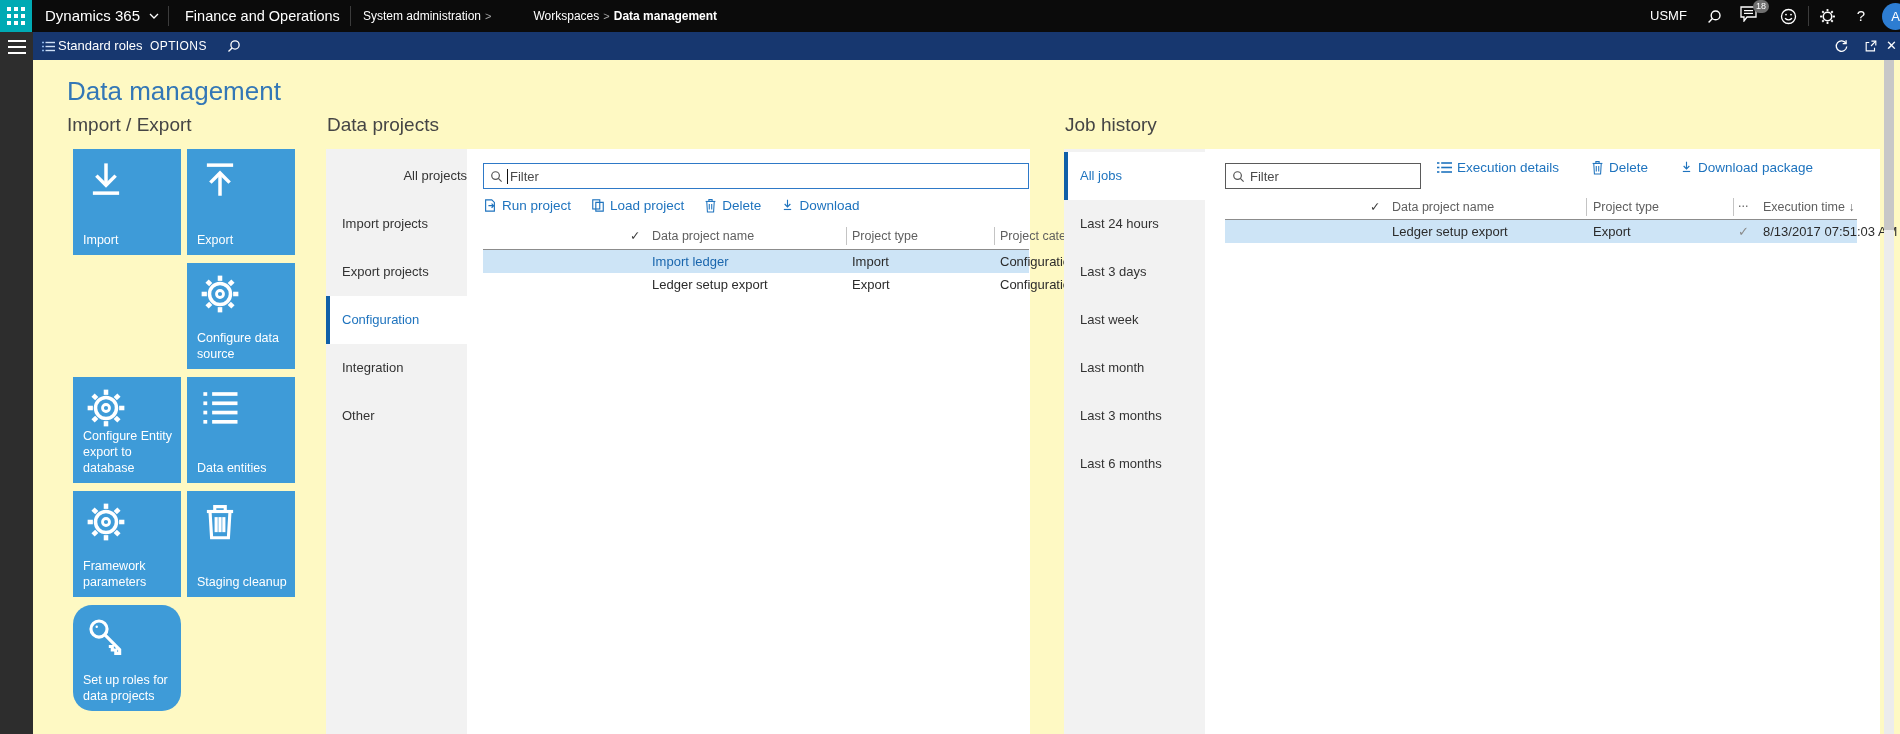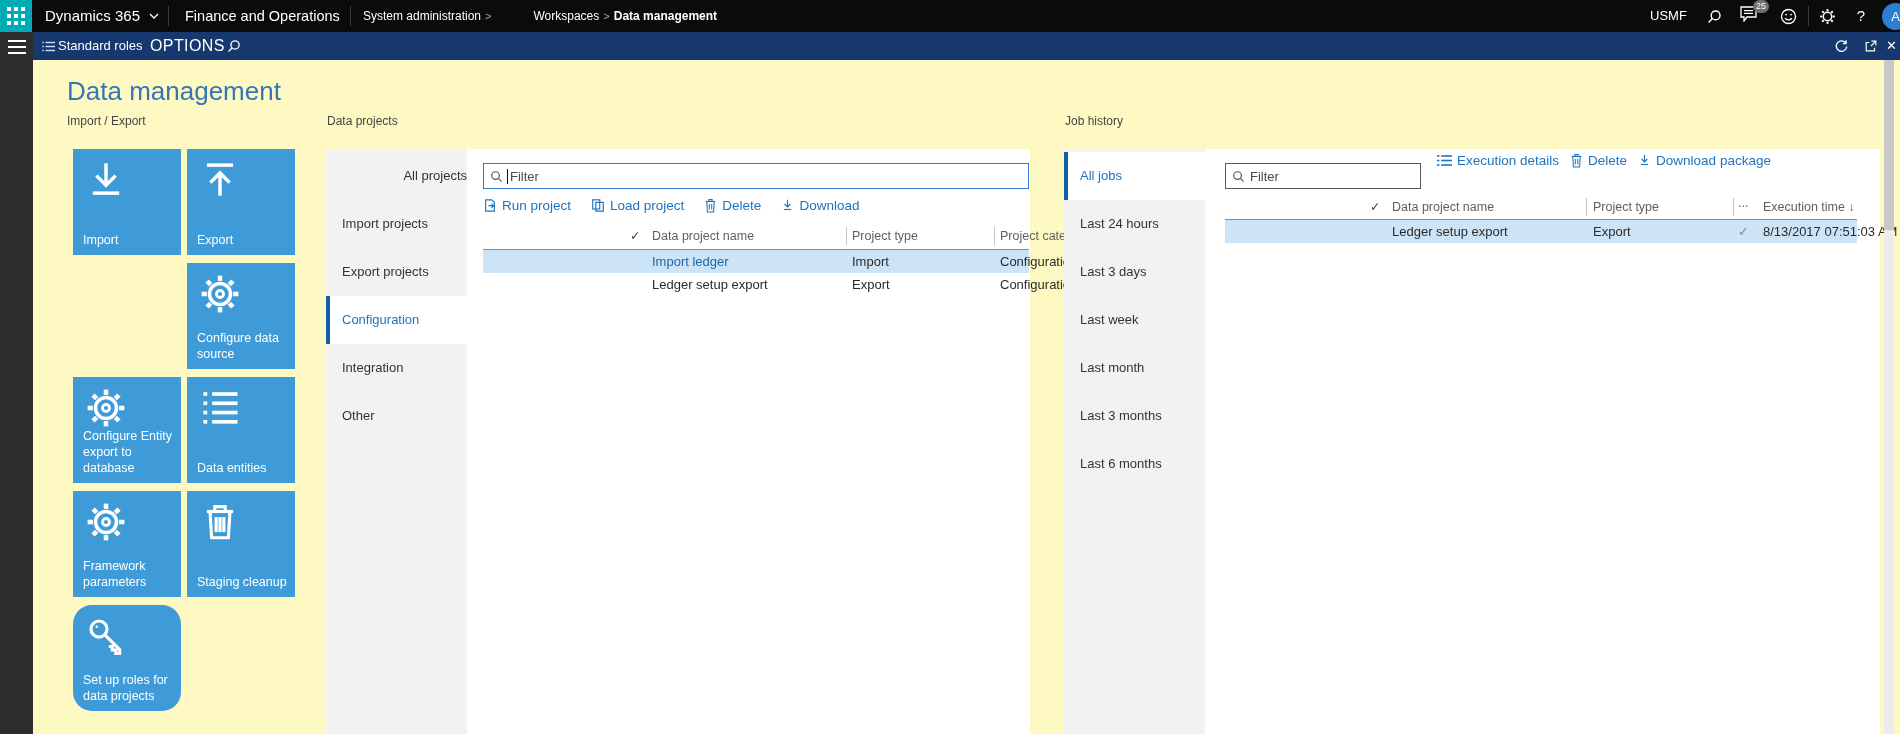--- a/index.html
+++ b/index.html
@@ -22,21 +22,21 @@
   
   #bar2{left:0;top:32px;width:1900px;height:28px;background:#17376f;color:#fff;}
   .b2txt{top:0;height:28px;line-height:28px;white-space:nowrap;font-size:13px;}
   .b2icon{top:0;height:28px;display:flex;align-items:center;justify-content:center;cursor:pointer;}
   
   #navstrip{left:0;top:32px;width:33px;height:702px;background:#2d2d2d;}
   #hamb{left:8px;top:8px;width:18px;height:14px;cursor:pointer;}
   #hamb i{display:block;height:2px;background:#fff;margin-bottom:4px;}
   
   #page-title{left:67px;top:76px;font-size:26px;font-weight:300;color:#3377b6;}
-  .sec-title{top:114px;font-size:12px;color:#454545;}
+  .sec-title{top:114px;font-size:19px;color:#454545;}
   
   .tile{width:108px;height:106px;background:#3e9bd8;color:#fff;cursor:pointer;}
   .tile .ticon{position:absolute;left:12px;top:10px;}
   .tile .tlabel{position:absolute;left:10px;right:5px;bottom:7px;font-size:12.5px;line-height:1.28;}
   
   .tabcol{background:#f2f2f2;}
   .panel-content{background:#ffffff;}
   .vtab{position:absolute;left:0;width:141px;height:48px;line-height:48px;padding-left:16px;
         box-sizing:border-box;font-size:13px;color:#333;cursor:pointer;white-space:nowrap;}
   .vtab.selected{background:#fff;border-left:4px solid #1060a8;padding-left:12px;color:#1e73be;}
@@ -108,21 +108,21 @@
         <line x1="5.4" y1="9.6" x2="1.6" y2="13.4" stroke="#fff" stroke-width="1.4"></line>
       </svg>
     </div>
     <div class="abs b1icon" style="left:1738px;width:24px;">
       <span style="position:relative;display:inline-block;">
         <svg width="20" height="16" viewBox="0 0 20 16">
           <path d="M1 1 h15 v10 h-9 l-3 4 v-4 h-3 z" fill="none" stroke="#fff" stroke-width="1.3"></path>
           <line x1="4" y1="4.6" x2="13" y2="4.6" stroke="#fff" stroke-width="1.2"></line>
           <line x1="4" y1="7.4" x2="13" y2="7.4" stroke="#fff" stroke-width="1.2"></line>
         </svg>
-        <span id="badge25">25</span>
+        <span id="badge25">18</span>
       </span>
     </div>
     <div class="abs b1icon" style="left:1777px;width:22px;">
       <svg width="17" height="17" viewBox="0 0 17 17">
         <circle cx="8.5" cy="8.5" r="7" fill="none" stroke="#fff" stroke-width="1.3"></circle>
         <circle cx="6" cy="6.6" r="0.9" fill="#fff"></circle>
           <circle cx="11" cy="6.6" r="0.9" fill="#fff"></circle>
         <path d="M5 10.2 q3.5 3.4 7 0" fill="none" stroke="#fff" stroke-width="1.3"></path>
       </svg>
     </div>
@@ -157,21 +157,21 @@
             <line x1="0" y1="9.5" x2="2" y2="9.5"></line>
           </g>
         <g stroke="#cfe0f5" stroke-width="1.4">
             <line x1="3.5" y1="1.5" x2="13" y2="1.5"></line>
             <line x1="3.5" y1="5.5" x2="13" y2="5.5"></line>
             <line x1="3.5" y1="9.5" x2="13" y2="9.5"></line>
           </g>
       </svg>
     </div>
     <div class="abs b2txt" style="left:58px;cursor:pointer;">Standard roles</div>
-    <div class="abs b2txt" style="left:150px;font-size:16px;letter-spacing:0.4px;cursor:pointer;">OPTIONS</div>
+    <div class="abs b2txt" style="left:150px;font-size:12px;letter-spacing:0.4px;cursor:pointer;">OPTIONS</div>
     <div class="abs b2icon" style="left:224px;width:20px;">
       <svg width="14" height="14" viewBox="0 0 15 15">
         <circle cx="8.6" cy="6.4" r="4.4" fill="none" stroke="#fff" stroke-width="1.4"></circle>
         <line x1="5.4" y1="9.6" x2="1.6" y2="13.4" stroke="#fff" stroke-width="1.4"></line>
       </svg>
     </div>
     <div class="abs b2icon" style="left:1830px;width:22px;">
       <svg width="15" height="15" viewBox="0 0 16 16">
         <path d="M12.8 4.6 A5.6 5.6 0 1 0 13.6 8" fill="none" stroke="#fff" stroke-width="1.4"></path>
         <polyline points="12.9,1.2 12.9,4.9 9.3,4.9" fill="none" stroke="#fff" stroke-width="1.4"></polyline>
@@ -417,21 +417,21 @@
     <div class="abs panel-content" style="left:141px;top:0;width:675px;height:585px;">
 
       <div class="abs filterbox fb-gray" style="left:20px;top:14px;width:196px;height:26px;">
         <svg width="13" height="13" viewBox="0 0 15 15" style="margin:0 5px 0 6px;flex:none;">
           <circle cx="6.4" cy="6.4" r="4.4" fill="none" stroke="#555" stroke-width="1.4"></circle>
           <line x1="9.6" y1="9.6" x2="13.4" y2="13.4" stroke="#555" stroke-width="1.4"></line>
           </svg>
         <input type="text" placeholder="Filter" style="">
       </div>
 
-      <div class="abs tbar" style="left:232px;top:0;height:22px;gap:11px;">
+      <div class="abs tbar" style="left:232px;top:7px;height:22px;gap:32px;">
         <span class="tbtn">
           <svg width="15" height="13" viewBox="0 0 15 13">
             <g stroke="#1e73be" stroke-width="1.6">
                 <line x1="0" y1="2" x2="2.4" y2="2"></line>
                 <line x1="0" y1="6.5" x2="2.4" y2="6.5"></line>
                 <line x1="0" y1="11" x2="2.4" y2="11"></line>
             <line x1="4.2" y1="2" x2="15" y2="2"></line>
                 <line x1="4.2" y1="6.5" x2="15" y2="6.5"></line>
                 <line x1="4.2" y1="11" x2="15" y2="11"></line>
               </g>

